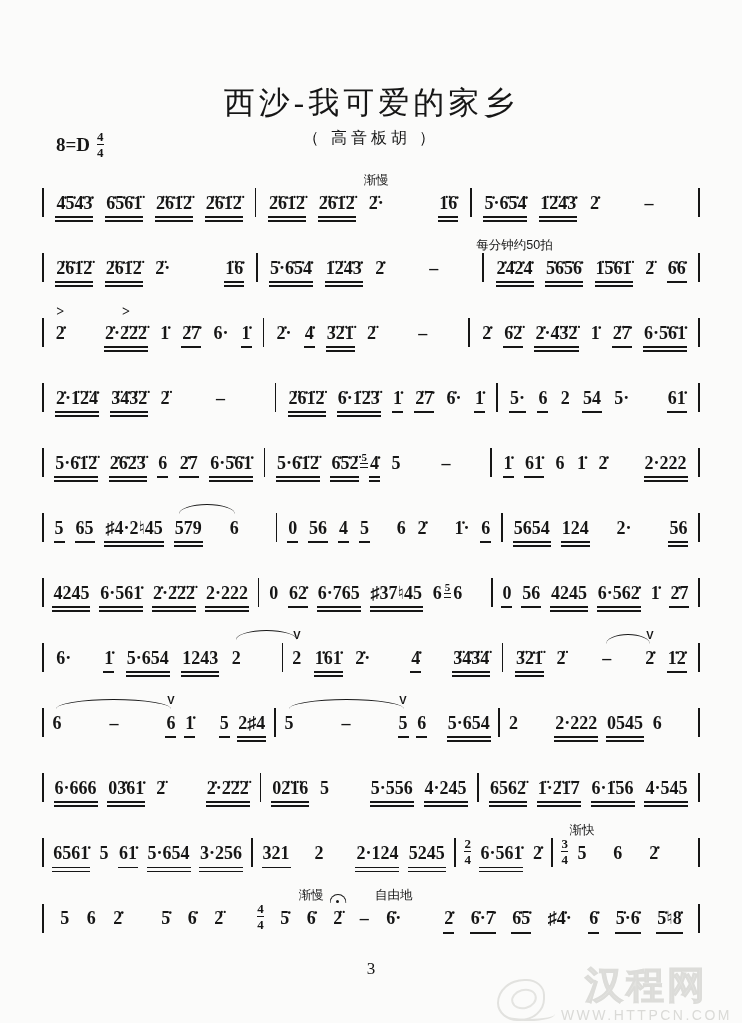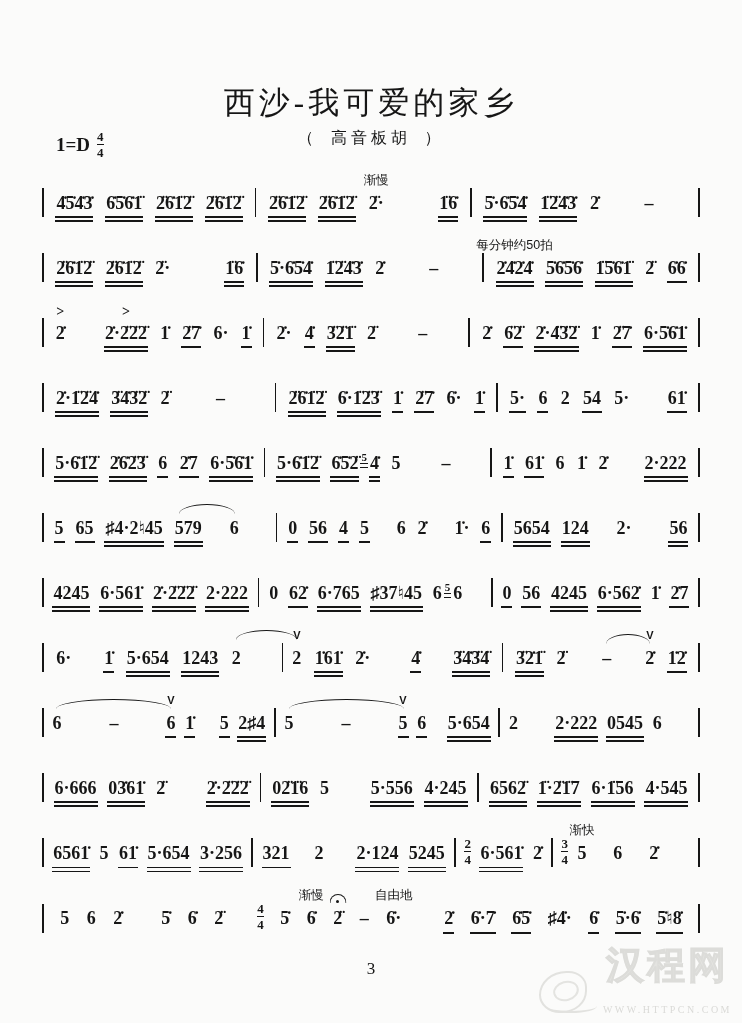--- a/index.html
+++ b/index.html
@@ -4,21 +4,21 @@
 <style>
   html,body{margin:0;padding:0;}
   body{width:742px;height:1023px;background:#fbfbfa;position:relative;overflow:hidden;
        font-family:"Liberation Serif","DejaVu Serif",serif;color:#161616;}
   .page{position:absolute;inset:0;}
 
   
   .title{position:absolute;top:82px;left:0;right:0;text-align:center;
          font-size:31px;font-weight:400;letter-spacing:4px;}
   .subtitle{position:absolute;top:128px;left:0;right:0;text-align:center;
-            font-size:16px;letter-spacing:4px;font-family:Liberation Mono, monospace;}
+            font-size:16px;letter-spacing:4px;}
   .credits{position:absolute;top:106px;right:44px;text-align:left;
            font-size:15px;line-height:1.75;letter-spacing:2px;}
   .keysig{position:absolute;top:130px;left:56px;display:flex;align-items:center;gap:7px;
           font-size:19px;font-weight:700;}
   .frac{display:inline-flex;flex-direction:column;align-items:center;
         font-size:13px;font-weight:700;line-height:1.05;}
   .frac .den{border-top:1.3px solid #161616;padding-top:1px;}
 
   
   .score{position:absolute;top:166px;left:0;right:0;}
@@ -50,46 +50,46 @@
         font-family:"Liberation Serif",serif;}
   .above.breath{font-size:11px;font-weight:700;margin-bottom:4px;}
   .above.fermata{width:15px;height:8px;border:1.7px solid #161616;border-bottom:none;
         border-radius:10px 10px 0 0;margin-bottom:4px;}
   .above.fermata::after{content:"";position:absolute;left:50%;bottom:0;
         transform:translateX(-50%);width:3px;height:3px;background:#161616;border-radius:50%;}
 
   
   .pagenum{position:absolute;bottom:44px;left:0;right:0;text-align:center;
         font-size:17px;font-weight:400;}
-  .watermark{position:absolute;right:10px;bottom:8px;display:flex;align-items:flex-end;
+  .watermark{position:absolute;right:10px;bottom:0;display:flex;align-items:flex-end;
         gap:0;color:#dededb;}
   .wm-logo{position:relative;width:66px;height:52px;flex-shrink:0;}
   .wm-logo .c1{position:absolute;left:2px;top:8px;width:44px;height:38px;
         border:2px solid #e2e2df;border-radius:60% 40% 55% 45%;}
   .wm-logo .c2{position:absolute;left:16px;top:18px;width:22px;height:16px;
         border:2px solid #e4e4e1;border-radius:50%;transform:rotate(-15deg);}
   .wm-logo .c3{position:absolute;left:8px;top:36px;width:52px;height:12px;
         border-bottom:2px solid #e2e2df;border-radius:0 0 50% 50%;}
   .wm-body{display:flex;flex-direction:column;align-items:center;}
   .wm-name{font-size:38px;font-weight:700;letter-spacing:3px;line-height:1;
         color:#e3e3e0;-webkit-text-stroke:1px #dcdcd9;}
-  .wm-url{font-size:10px;letter-spacing:2.5px;color:#dadad7;
-        font-family:Liberation Serif, serif;margin-top:20px;}
+  .wm-url{font-size:14px;letter-spacing:2.5px;color:#dadad7;
+        font-family:Liberation Sans, sans-serif;margin-top:3px;}
 </style>
 </head>
 <body>
 
 <div class="page">
 
   <div class="title">西沙-我可爱的家乡</div>
   <div class="subtitle">（ 高音板胡 ）</div>
 
 
   <div class="keysig">
-    <span>1=D</span>
+    <span>8=D</span>
     <span class="frac">
       <span class="num">4</span>
       <span class="den">4</span>
     </span>
   </div>
 
   <div class="score">
       <div class="score-line">
         <span class="barline" style=""></span>
         <span class="note u2">4̇5̇4̇3̇</span>

